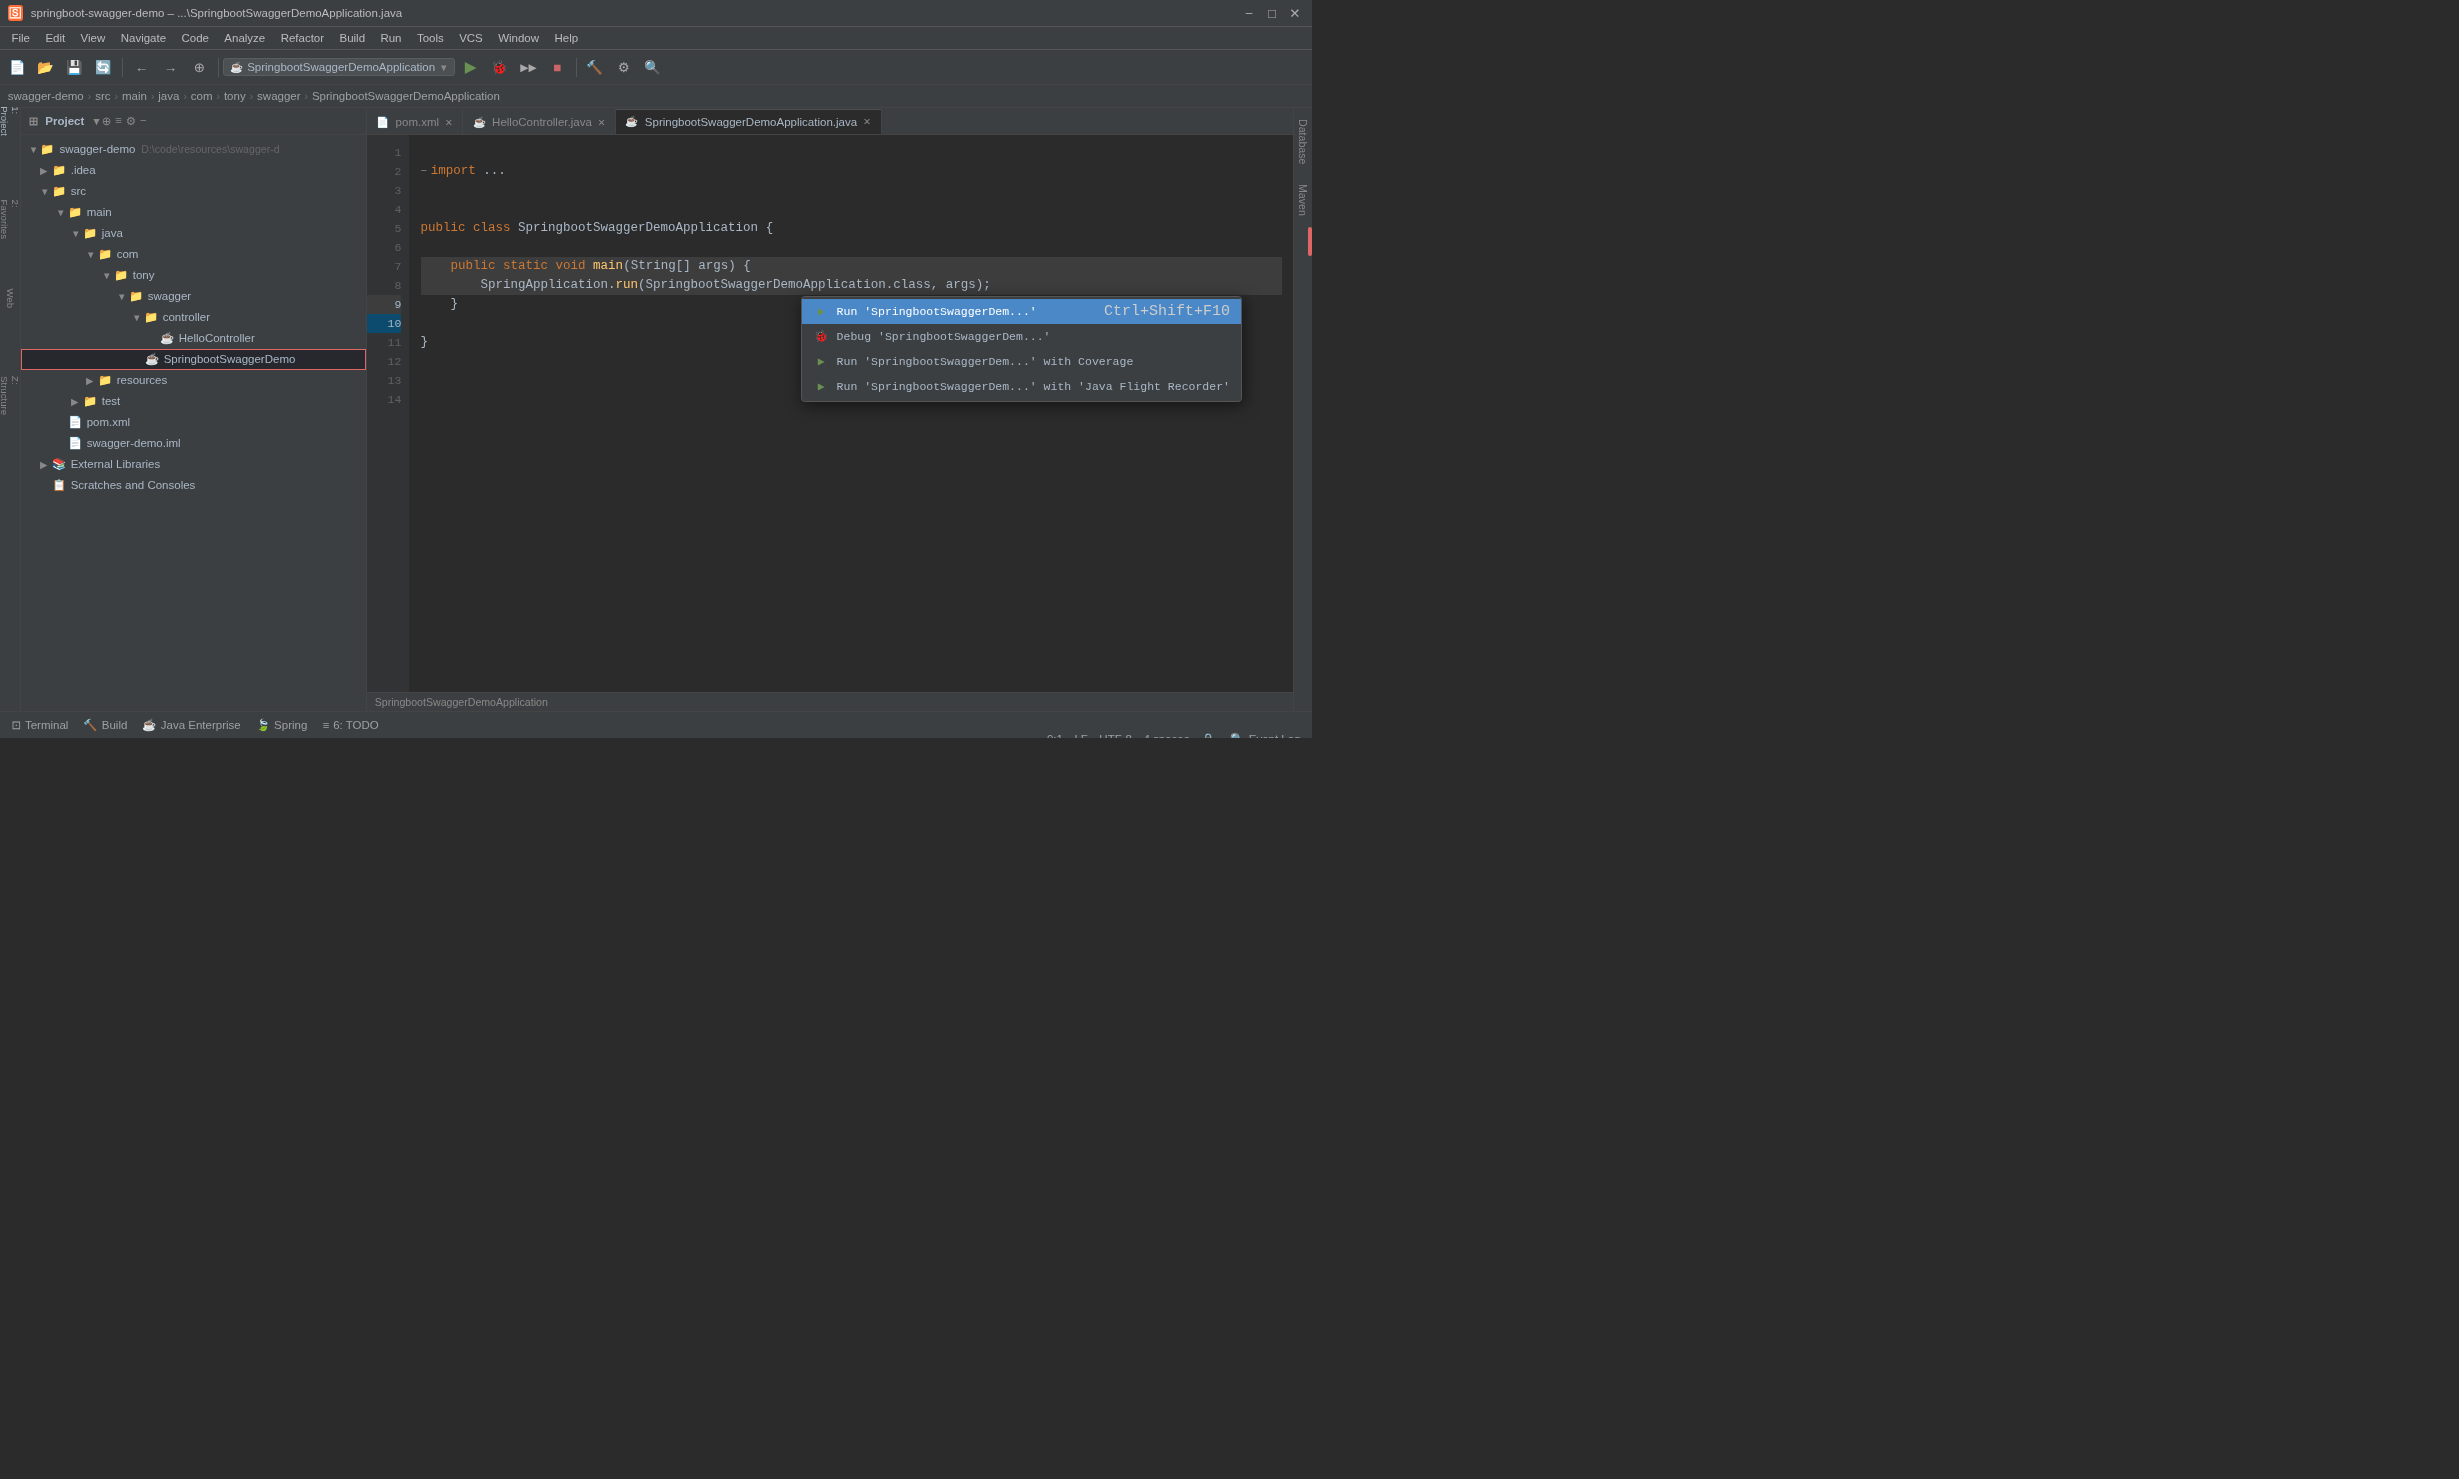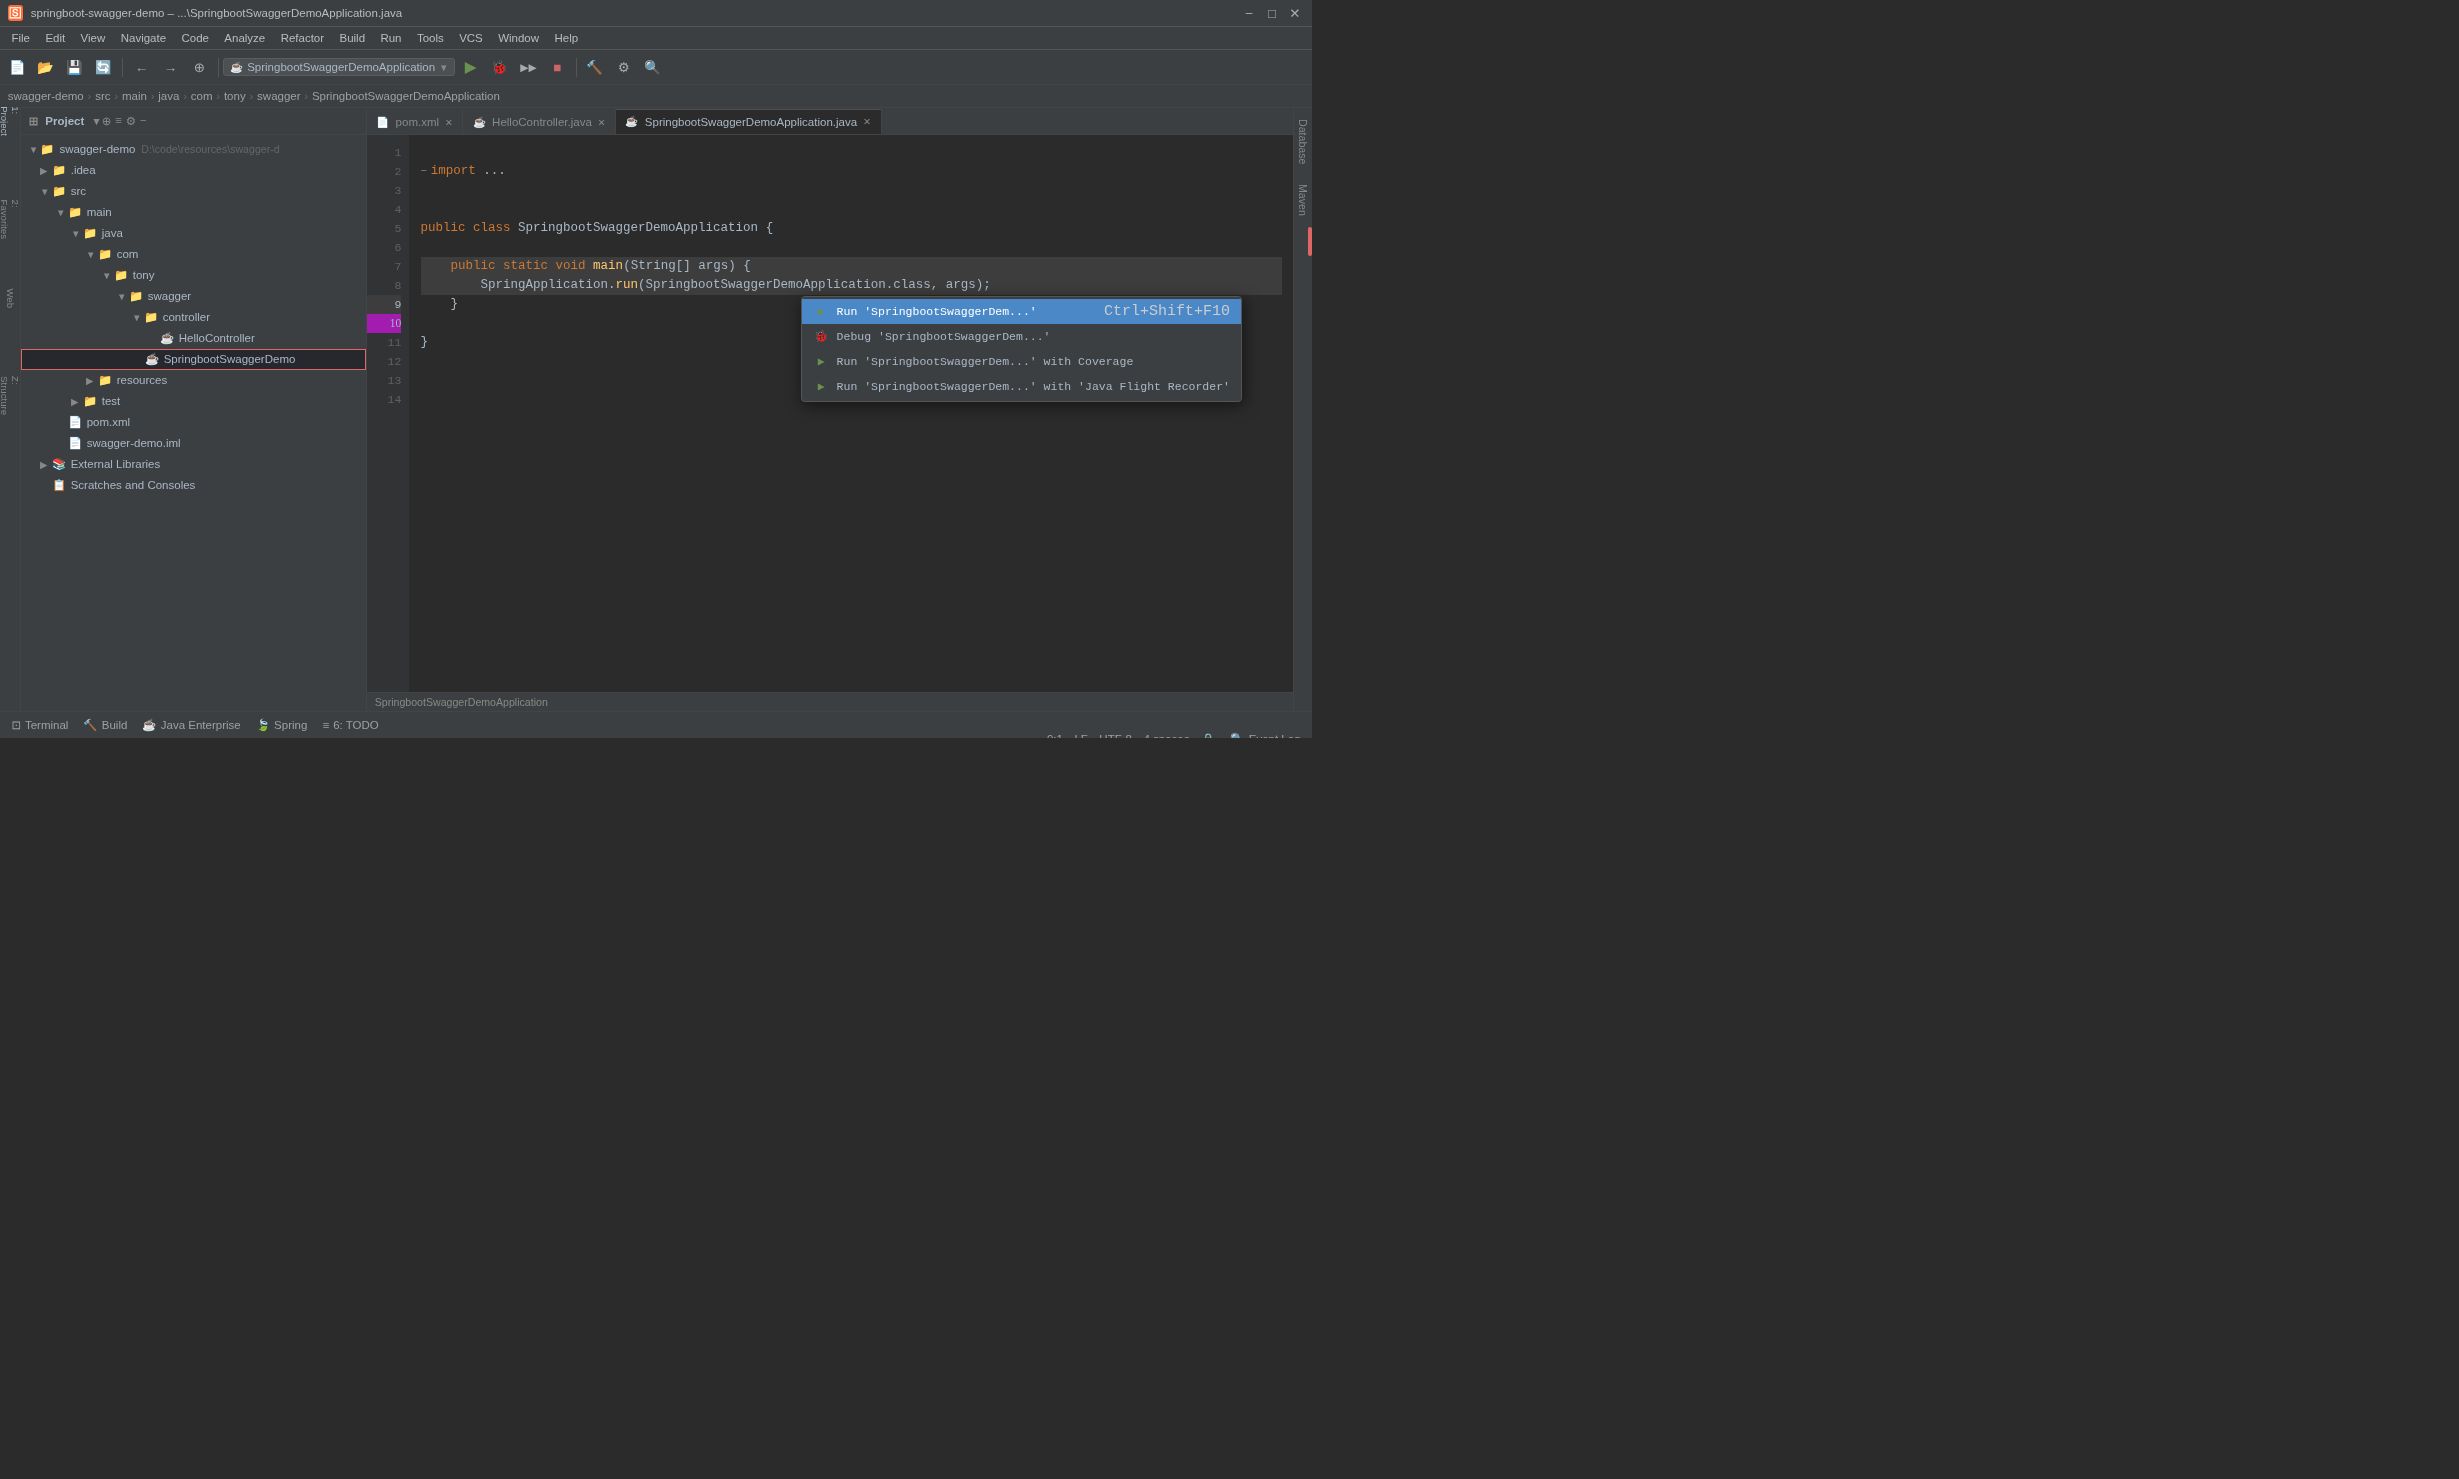--- a/index.html
+++ b/index.html
@@ -710,21 +710,21 @@
         </div>
         <div style="position:relative;">
           7
           
         </div>
         <div>8</div>
         <div style="position:relative; background:#3d3d3d; color:#a9b7c6;">
           9
           
         </div>
-        <div style="background:#a21caf; color:#a9b7c6;font-family:Liberation Serif, serif;">10</div>
+        <div style="background:#0c4a6e; color:#a9b7c6;">10</div>
         <div>11</div>
         <div>12</div>
         <div>13</div>
         <div>14</div>
       </div>
 
       <div id="code-content">
 
 
         <div class="code-line">&nbsp;</div>

